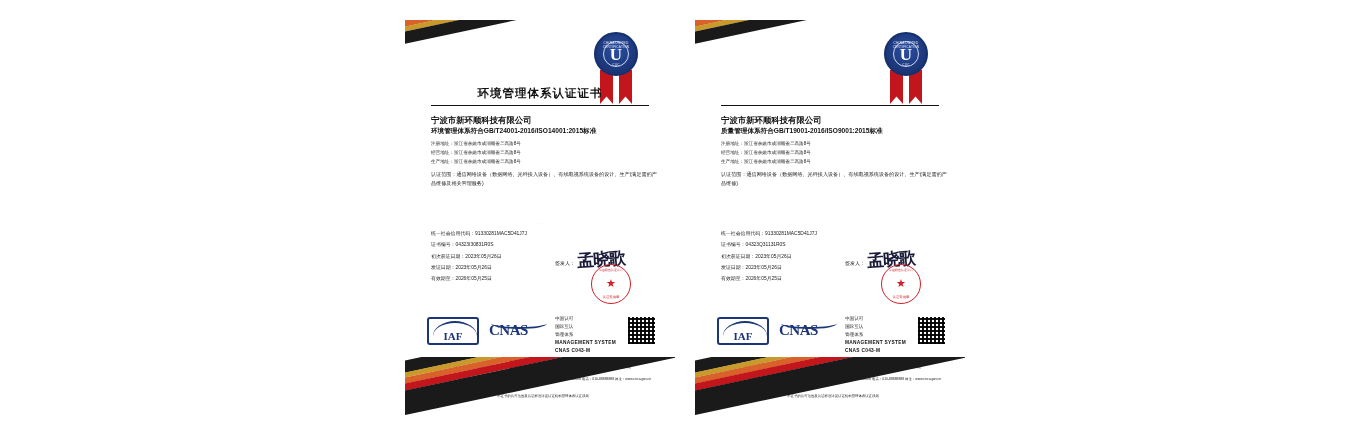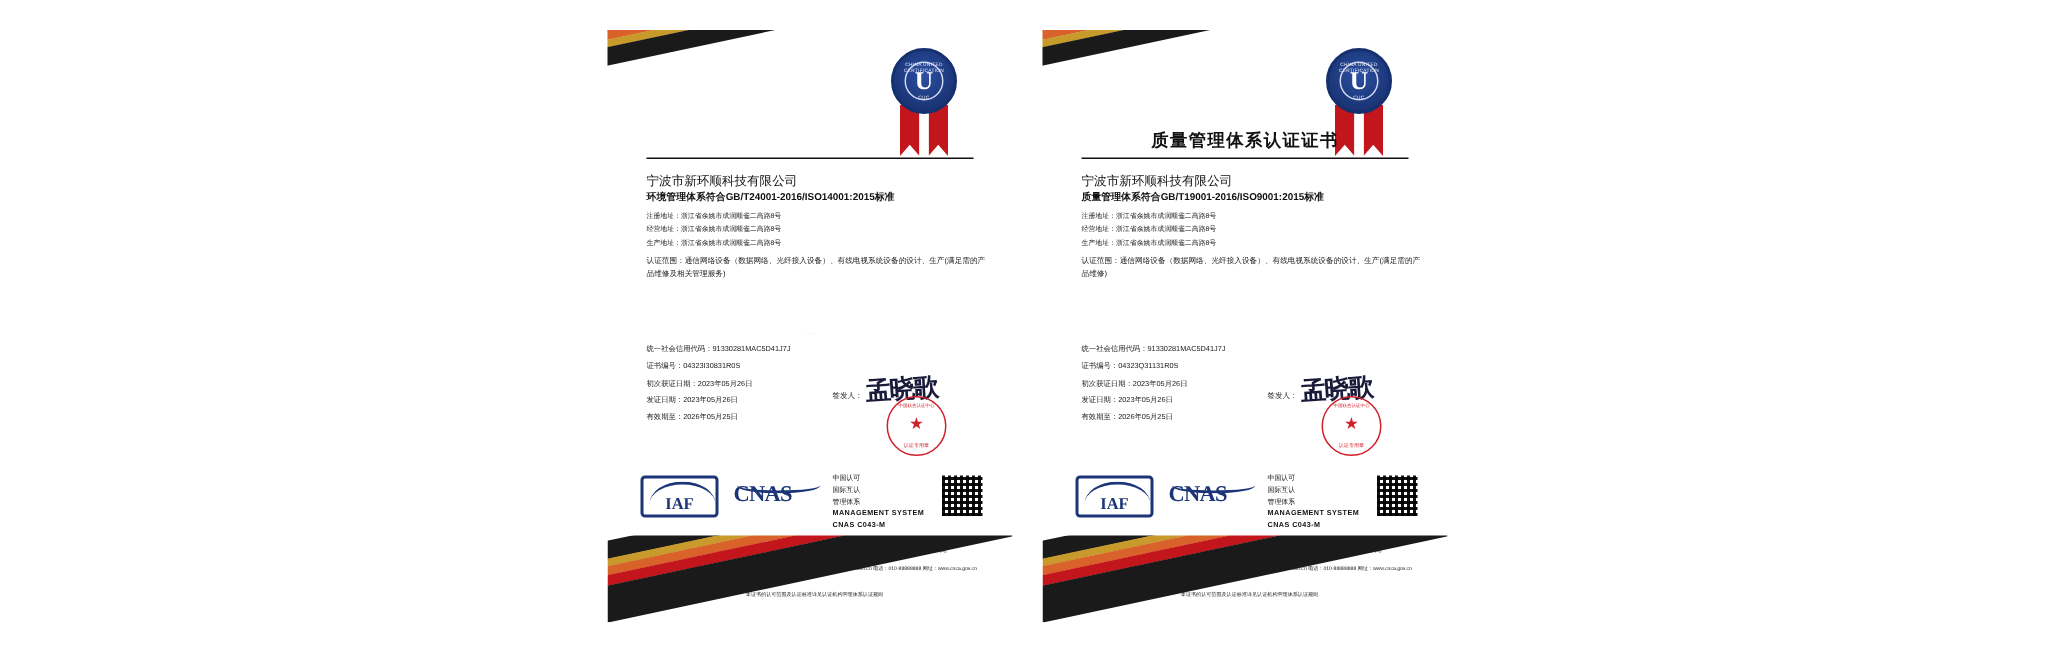--- a/index.html
+++ b/index.html
@@ -129,21 +129,21 @@
     left: 26px;
     width: 218px;
     height: 1px;
     background: #111111;
   }
 
   .company {
     position: absolute;
     top: 95px; left: 26px; right: 20px;
     font-size: 8.4px;
-    font-weight: normal;
+    font-weight: bold;
     color: #111111;
   }
   .standard {
     position: absolute;
     top: 107px; left: 26px; right: 20px;
     font-size: 6.6px;
     font-weight: bold;
     color: #111111;
   }
   .addr-block {
@@ -342,20 +342,21 @@
       <div class="ribbon-l"></div>
       <div class="ribbon-r"></div>
       <div class="disc">
         <div class="disc-inner"></div>
         <div class="disc-top-text">CHINA UNITED CERTIFICATION</div>
         <div class="u">U</div>
         <div class="disc-bot-text">CUC</div>
       </div>
     </div>
 
+    <div class="cert-title">环境管理体系认证证书</div>
     <div class="title-underline"></div>
 
     <div class="company">宁波市新环顺科技有限公司</div>
     <div class="standard">环境管理体系符合GB/T24001-2016/ISO14001:2015标准</div>
 
     <div class="addr-block">
       <div>注册地址：浙江省余姚市成润顺雀二高路8号</div>
       <div>经营地址：浙江省余姚市成润顺雀二高路8号</div>
       <div>生产地址：浙江省余姚市成润顺雀二高路8号</div>
     </div>
@@ -429,21 +430,20 @@
       <div class="ribbon-l"></div>
       <div class="ribbon-r"></div>
       <div class="disc">
         <div class="disc-inner"></div>
         <div class="disc-top-text">CHINA UNITED CERTIFICATION</div>
         <div class="u">U</div>
         <div class="disc-bot-text">CUC</div>
       </div>
     </div>
 
-    <div class="cert-title">质量管理体系认证证书</div>
     <div class="title-underline"></div>
 
     <div class="company">宁波市新环顺科技有限公司</div>
     <div class="standard">质量管理体系符合GB/T19001-2016/ISO9001:2015标准</div>
 
     <div class="addr-block">
       <div>注册地址：浙江省余姚市成润顺雀二高路8号</div>
       <div>经营地址：浙江省余姚市成润顺雀二高路8号</div>
       <div>生产地址：浙江省余姚市成润顺雀二高路8号</div>
     </div>

